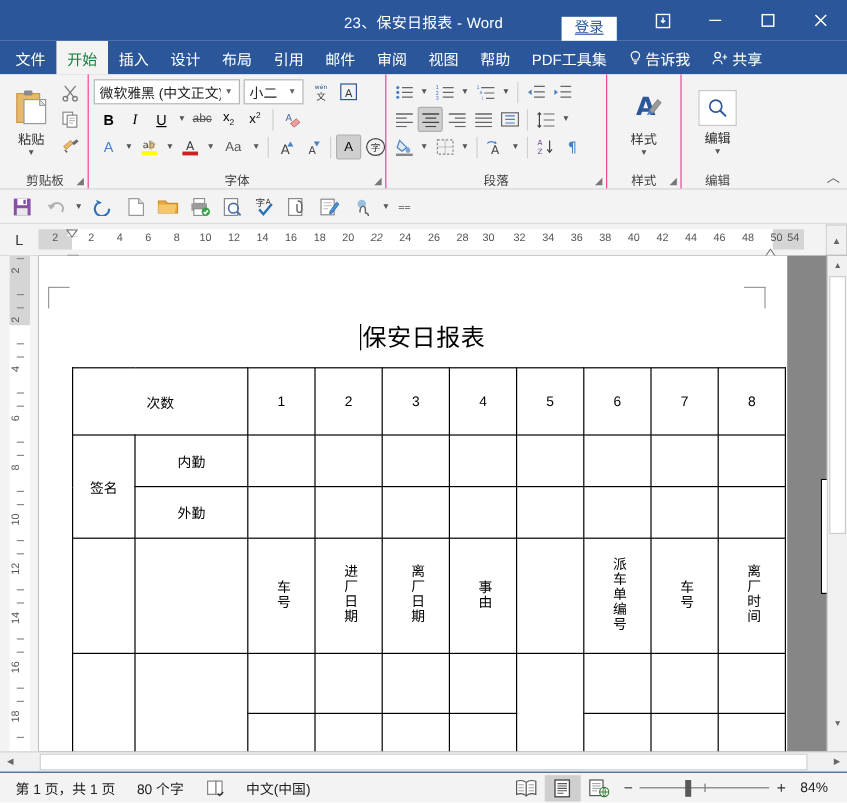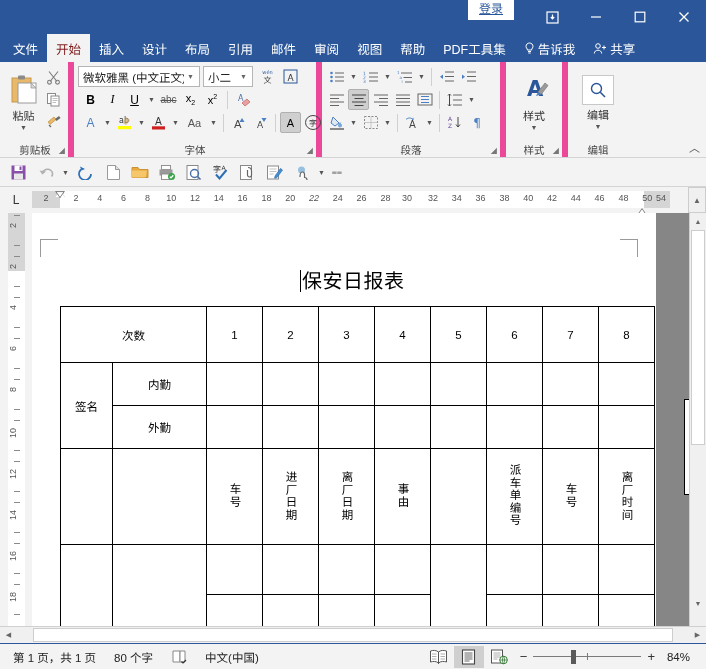--- a/index.html
+++ b/index.html
@@ -16,21 +16,21 @@
     height: 34px; background: #2b579a; color: #fff;
     display: flex; align-items: center; position: relative;
     flex: 0 0 34px;
   }
   .title-text {
     position: absolute; left: 0; right: 0; text-align: center;
     font-size: 12.5px; color: #fff; letter-spacing: .2px;
     pointer-events: none;
   }
   .title-right {
-    margin-left: auto; display: flex; align-items: flex-start; height: 100%;
+    margin-left: auto; display: flex; align-items: flex-end; height: 100%;
   }
   .signin-btn {
     background: #fff; color: #2b579a; font-size: 12px;
     padding: 3px 11px 4px; margin-right: 16px;
     border: none; cursor: pointer; line-height: 1.1;
   }
   .signin-btn u { text-decoration: underline; }
   .tb-icon {
     width: 44px; height: 34px; display: flex; align-items: center;
     justify-content: center; cursor: pointer; color: #fff;
@@ -39,32 +39,32 @@
 
   
   .tabstrip {
     height: 28px; background: #2b579a; display: flex; align-items: stretch;
     flex: 0 0 28px; padding-left: 4px;
   }
   .tab {
     color: #fff; font-size: 12.5px; display: flex; align-items: center;
     padding: 0 9px; cursor: pointer; white-space: nowrap;
   }
-  .tab.active { background: #f3f3f3; color: #7f1d1d; }
+  .tab.active { background: #f3f3f3; color: #15803d; }
   .tab .bulb, .tab .shareicon { margin-right: 3px; display: inline-flex; }
 
   
   .ribbon {
     background: #f3f3f3; border-bottom: 1px solid #d4d4d4;
     height: 96px; flex: 0 0 96px; display: flex; position: relative;
     padding-left: 2px;
   }
   .group {
     display: flex; flex-direction: column; height: 100%;
-    border-right: 6px solid #ec4899; position: relative;
+    border-right: 1px solid #ec4899; position: relative;
   }
   .group-body { flex: 1; display: flex; align-items: flex-start; padding: 3px 4px 0; }
   .group-label {
     height: 16px; font-size: 10.5px; color: #444; text-align: center;
     display: flex; align-items: center; justify-content: center; gap: 3px;
     position: relative;
   }
   .dialog-launcher {
     font-size: 8px; color: #777; cursor: pointer;
     position: absolute; right: 3px; bottom: 2px;
@@ -242,20 +242,21 @@
   .zoom-line .rail { position: absolute; left: 0; right: 0; top: 6px; height: 1px; background: #7a7a7a; }
   .zoom-line .mid { position: absolute; left: 54px; top: 3px; width: 1px; height: 7px; background: #7a7a7a; }
   .zoom-line .knob { position: absolute; left: 38px; top: 0; width: 5px; height: 14px; background: #5a5a5a; }
   .zoom-pm { font-size: 13px; color: #333; cursor: pointer; user-select: none; }
   .zoom-val { font-size: 11.5px; padding: 0 6px; cursor: pointer; }
 </style>
 </head>
 <body>
 
 <div class="titlebar">
+  <div class="title-text">23、保安日报表  -  Word</div>
   <div class="title-right">
     <button class="signin-btn"><u>登录</u></button>
     <div class="tb-icon">
       <svg width="13" height="13" viewBox="0 0 13 13">
           <rect x="1" y="1" width="11" height="11" fill="none" stroke="#fff" stroke-width="1.2"></rect>
           <path d="M6.5 3.5v4M4.8 6l1.7 1.8L8.2 6" stroke="#fff" stroke-width="1.2" fill="none"></path>
         </svg>
     </div>
     <div class="tb-icon">
       <svg width="12" height="12" viewBox="0 0 12 12">

